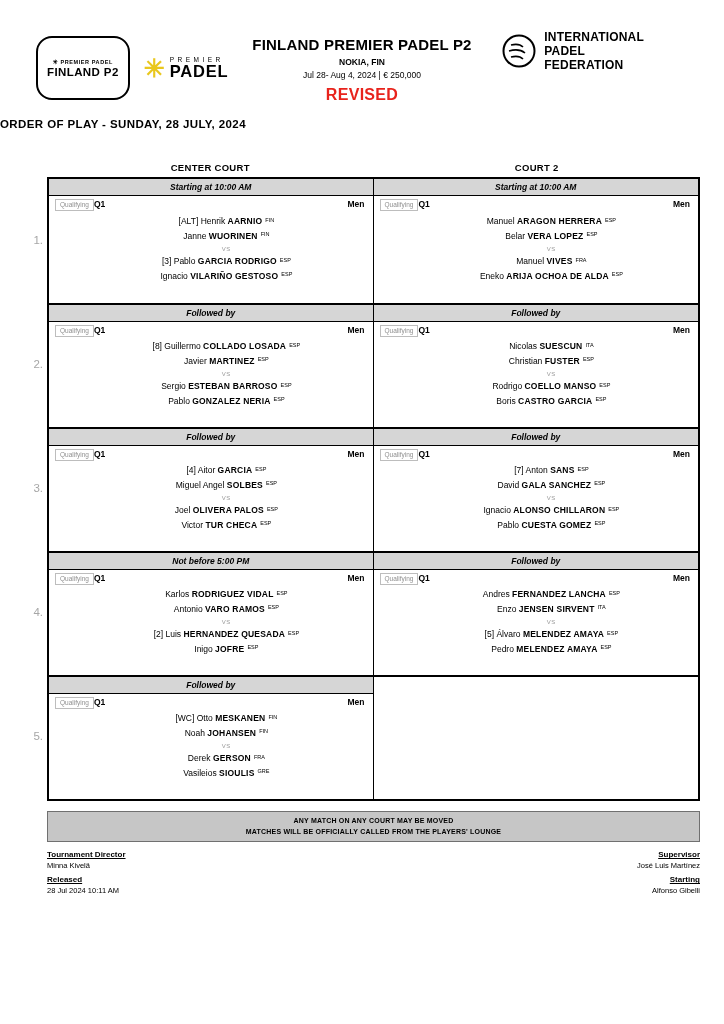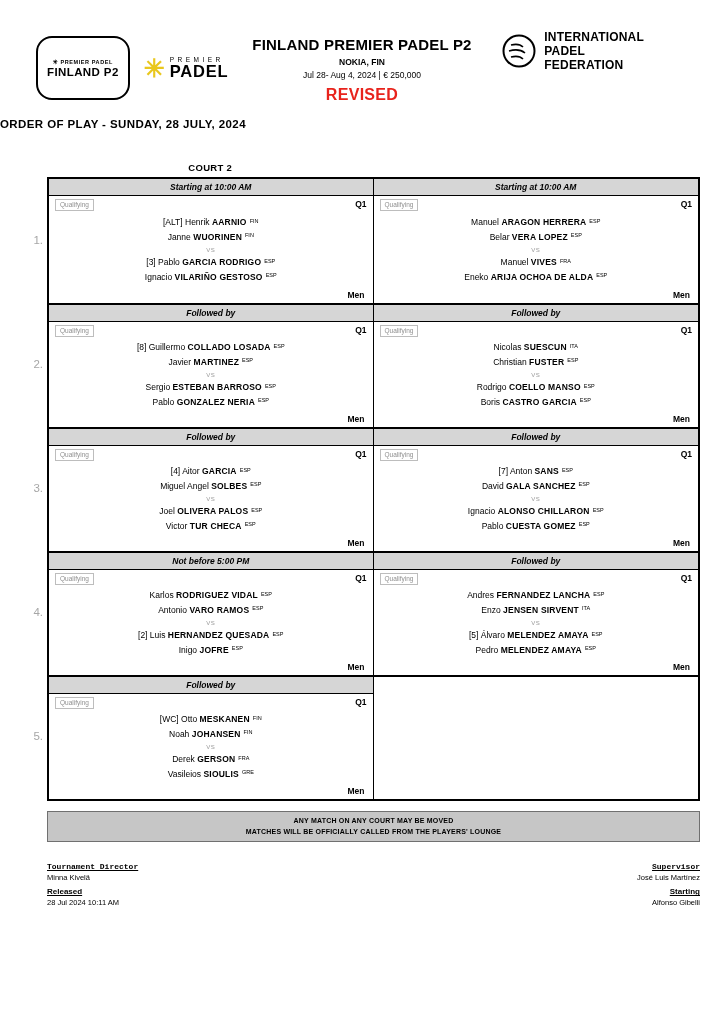--- a/index.html
+++ b/index.html
@@ -30,40 +30,40 @@
   .order-title{font-size:11.5px;font-weight:bold;margin-top:14px;letter-spacing:.4px;}
 
   .court-headers{width:653px;margin:32px 0 4px 47px;display:grid;grid-template-columns:1fr 1fr;text-align:center;font-size:9.5px;font-weight:bold;letter-spacing:.3px;}
 
   .table-wrap{position:relative;width:653px;margin-left:47px;border:2px solid #000;}
   .grid{display:grid;grid-template-columns:1fr 1fr;}
   .cell{height:124px;border-top:2px solid #000;display:flex;flex-direction:column;overflow:hidden;background:#fff;}
   .cell:nth-child(1),.cell:nth-child(2){border-top:none;}
   .cell:nth-child(odd){border-right:1.5px solid #000;}
   .time-bar{background:#d6d6d6;border-bottom:1px solid #000;text-align:center;font-size:8.5px;font-weight:bold;font-style:italic;padding:3px 0;}
-  .match-body{flex:1;display:flex;flex-direction:column;padding:3px 6px;}
+  .match-body{flex:1;display:flex;padding:3px 6px;}
   .qual-row{display:flex;justify-content:space-between;align-items:flex-start;}
   .stage-box{font-size:6.5px;color:#8f8f8f;border:1px solid #bdbdbd;padding:1px 4px 2px;}
   .round{font-size:8.5px;font-weight:bold;}
   .players{flex:1;display:flex;flex-direction:column;justify-content:center;text-align:center;}
   .player{font-size:8.5px;line-height:13.5px;white-space:nowrap;}
   .seed:empty{display:none;}
   .last{font-weight:bold;letter-spacing:.2px;}
   .country{font-size:5.5px;position:relative;top:-2.5px;margin-left:3px;}
   .vs{font-size:6px;color:#999;line-height:11px;letter-spacing:.5px;}
   .category{font-size:8.5px;font-weight:bold;text-align:right;padding-right:2px;}
   .rownum{position:absolute;left:-26px;width:20px;text-align:right;color:#a6a6a6;font-size:11.5px;}
 
   .notice-bar{width:653px;margin:10px 0 0 47px;background:#c6c6c6;border:1px solid #707070;text-align:center;font-size:7px;font-weight:bold;padding:3px 0 4px;line-height:1.6;letter-spacing:.2px;}
 
   .footer{width:653px;margin:8px 0 0 47px;display:flex;justify-content:space-between;}
   .f-col{display:flex;flex-direction:column;}
   .f-right{text-align:right;}
   .f-label{font-size:8px;font-weight:bold;text-decoration:underline;margin-top:5px;}
-  .f-col .f-label:first-child{margin-top:12px;font-family:Liberation Mono, monospace;}
+  .f-col .f-label:first-child{margin-top:0;}
   .f-value{font-size:7.5px;margin-top:2px;}
 </style>
 </head>
 <body>
 
 <div class="page">
 
   <div class="logo-group-left">
     <div class="logo-finland">
       <div class="lf-top"><span class="lf-star">✳</span><span>PREMIER PADEL</span></div>
@@ -95,20 +95,21 @@
   <div class="hdr-center">
     <div class="title">FINLAND PREMIER PADEL P2</div>
     <div class="location">NOKIA, FIN</div>
     <div class="dates">Jul 28- Aug 4, 2024  |  € 250,000</div>
     <div class="revised">REVISED</div>
   </div>
 
   <div class="order-title">ORDER OF PLAY - SUNDAY, 28 JULY, 2024</div>
 
   <div class="court-headers">
+    <div>CENTER COURT</div>
     <div>COURT 2</div>
   </div>
 
   <div class="table-wrap">
     <div id="rownums">
         <div class="rownum" style="top:55px">1.</div>
         <div class="rownum" style="top:179px">2.</div>
         <div class="rownum" style="top:303px">3.</div>
         <div class="rownum" style="top:427px">4.</div>
         <div class="rownum" style="top:551px">5.</div>

